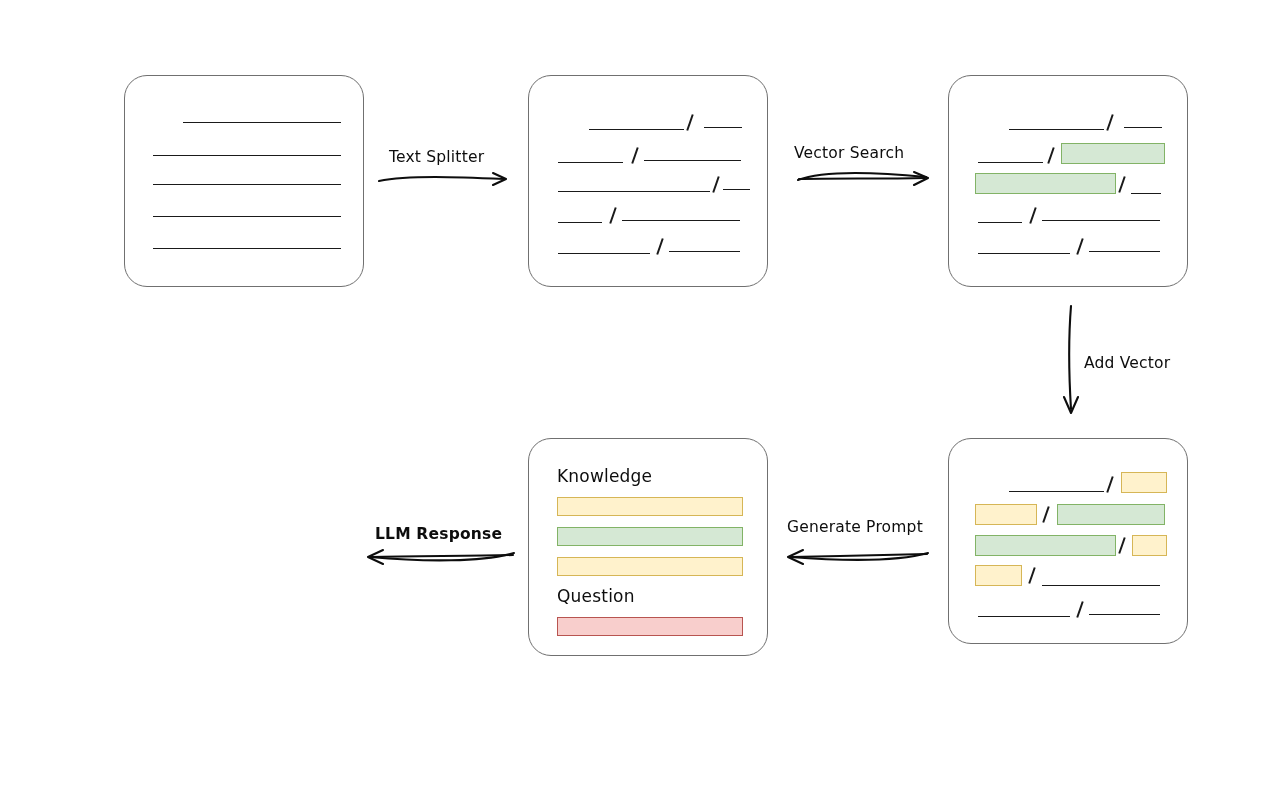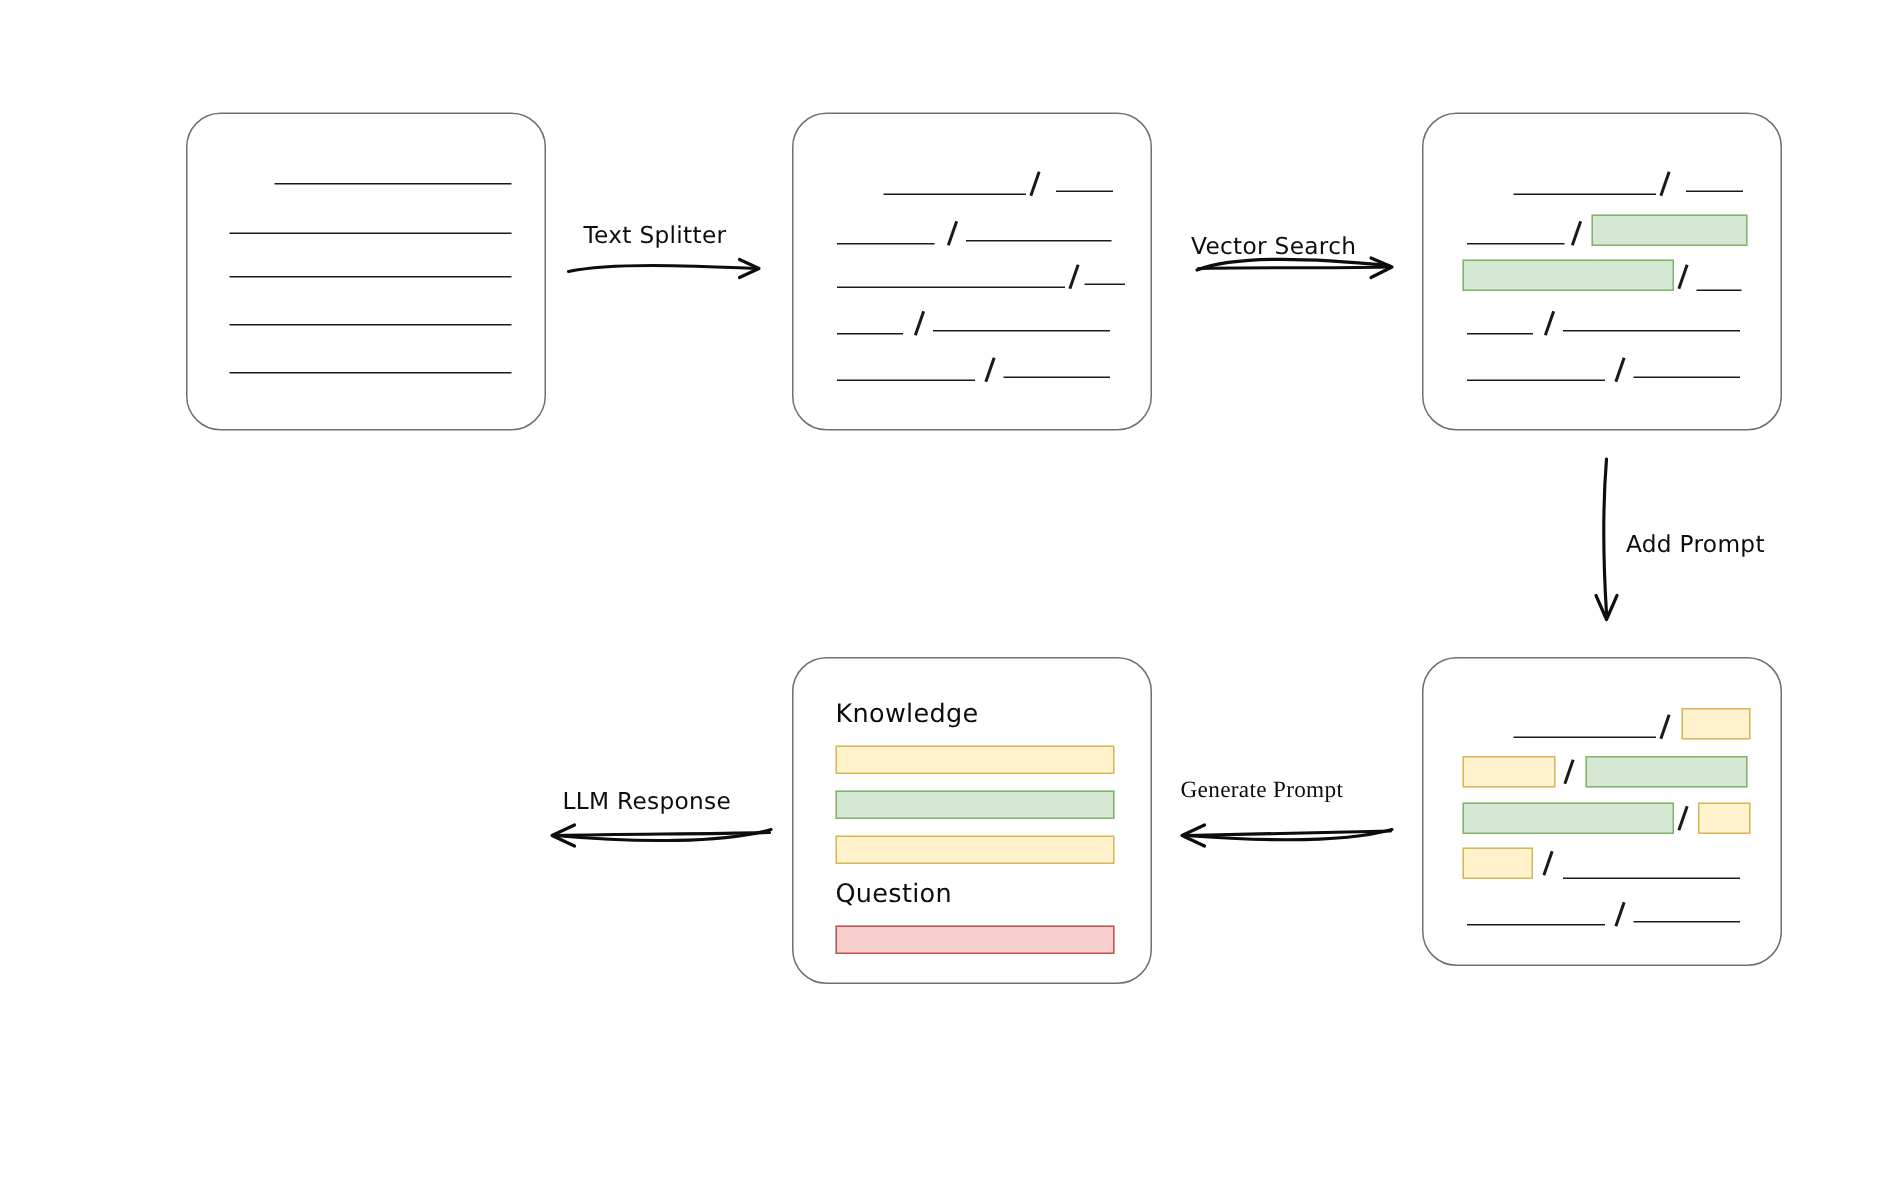--- a/index.html
+++ b/index.html
@@ -127,21 +127,21 @@
 
     <div class="line" style="left:29px;  top:146px; width:44px;"></div>
     <div class="slash" style="left:83px;  top:131px;"></div>
     <div class="line" style="left:93px;  top:144px; width:118px;"></div>
 
     <div class="line" style="left:29px;  top:177px; width:92px;"></div>
     <div class="slash" style="left:130px; top:162px;"></div>
     <div class="line" style="left:140px; top:175px; width:71px;"></div>
   </div>
 
-  <div class="hand edge-label" style="left:746px; top:155px;">Vector Search</div>
+  <div class="hand edge-label" style="left:746px; top:144px;">Vector Search</div>
   <svg class="arrow-svg" style="left:748px; top:168px; width:140px; height:20px;" viewBox="0 0 140 20">
     <path d="M2,12 C 28,2 78,4 130,9"></path>
     <path d="M3,11 C 34,10 86,11 129,10"></path>
     <polyline points="118,4 132,10 118,17"></polyline>
   </svg>
 
   <div class="card" style="left:900px; top:75px; width:240px; height:212px;">
 
     <div class="line" style="left:60px;  top:53px;  width:95px;"></div>
     <div class="slash" style="left:160px; top:38px;"></div>
@@ -157,21 +157,21 @@
 
     <div class="line" style="left:29px;  top:146px; width:44px;"></div>
     <div class="slash" style="left:83px;  top:131px;"></div>
     <div class="line" style="left:93px;  top:144px; width:118px;"></div>
 
     <div class="line" style="left:29px;  top:177px; width:92px;"></div>
     <div class="slash" style="left:130px; top:162px;"></div>
     <div class="line" style="left:140px; top:175px; width:71px;"></div>
   </div>
 
-  <div class="hand edge-label" style="left:1036px; top:354px;">Add Prompt</div>
+  <div class="hand edge-label" style="left:1036px; top:354px;">Add Vector</div>
   <svg class="arrow-svg" style="left:1012px; top:305px; width:24px; height:113px;" viewBox="0 0 24 113">
     <path d="M11,1 C 8,38 9,72 11,104"></path>
     <polyline points="4,92 11,108 18,92"></polyline>
   </svg>
 
   <div class="card" style="left:900px; top:438px; width:240px; height:206px;">
 
     <div class="line" style="left:60px;  top:52px;  width:95px;"></div>
     <div class="slash" style="left:160px; top:37px;"></div>
     <div class="chunk yellow" style="left:172px; top:33px; width:46px; height:21px;"></div>
@@ -186,37 +186,37 @@
 
     <div class="chunk yellow" style="left:26px;  top:126px; width:47px;  height:21px;"></div>
     <div class="slash" style="left:82px;  top:128px;"></div>
     <div class="line" style="left:93px;  top:146px; width:118px;"></div>
 
     <div class="line" style="left:29px;  top:177px; width:92px;"></div>
     <div class="slash" style="left:130px; top:162px;"></div>
     <div class="line" style="left:140px; top:175px; width:71px;"></div>
   </div>
 
-  <div class="hand edge-label" style="left:739px; top:518px;font-family:Liberation Serif, serif;">Generate Prompt</div>
+  <div class="hand edge-label" style="left:739px; top:518px;">Generate Prompt</div>
   <svg class="arrow-svg" style="left:738px; top:548px; width:144px; height:18px;" viewBox="0 0 144 18">
     <path d="M142,5 C 110,14 58,13 4,9"></path>
     <path d="M141,6 C 104,7 50,8 5,9"></path>
     <polyline points="17,2 2,9 17,16"></polyline>
   </svg>
 
   <div class="card" style="left:480px; top:438px; width:240px; height:218px;">
     <div class="hand card-label" style="left:28px; top:27px;">Knowledge</div>
     <div class="chunk yellow" style="left:28px; top:58px;  width:186px; height:19px;"></div>
     <div class="chunk green" style="left:28px; top:88px;  width:186px; height:19px;"></div>
     <div class="chunk yellow" style="left:28px; top:118px; width:186px; height:19px;"></div>
     <div class="hand card-label" style="left:28px; top:147px;">Question</div>
     <div class="chunk red" style="left:28px; top:178px; width:186px; height:19px;"></div>
   </div>
 
-  <div class="hand edge-label" style="left:327px; top:525px;">LLM Response</div>
+  <div class="hand edge-label" style="left:327px; top:525px;font-weight:bold;">LLM Response</div>
   <svg class="arrow-svg" style="left:318px; top:548px; width:150px; height:18px;" viewBox="0 0 150 18">
     <path d="M148,5 C 116,14 60,14 4,9"></path>
     <path d="M147,7 C 108,8 52,8 5,9"></path>
     <polyline points="17,2 2,9 17,16"></polyline>
   </svg>
 
 
 
 </div>
 

